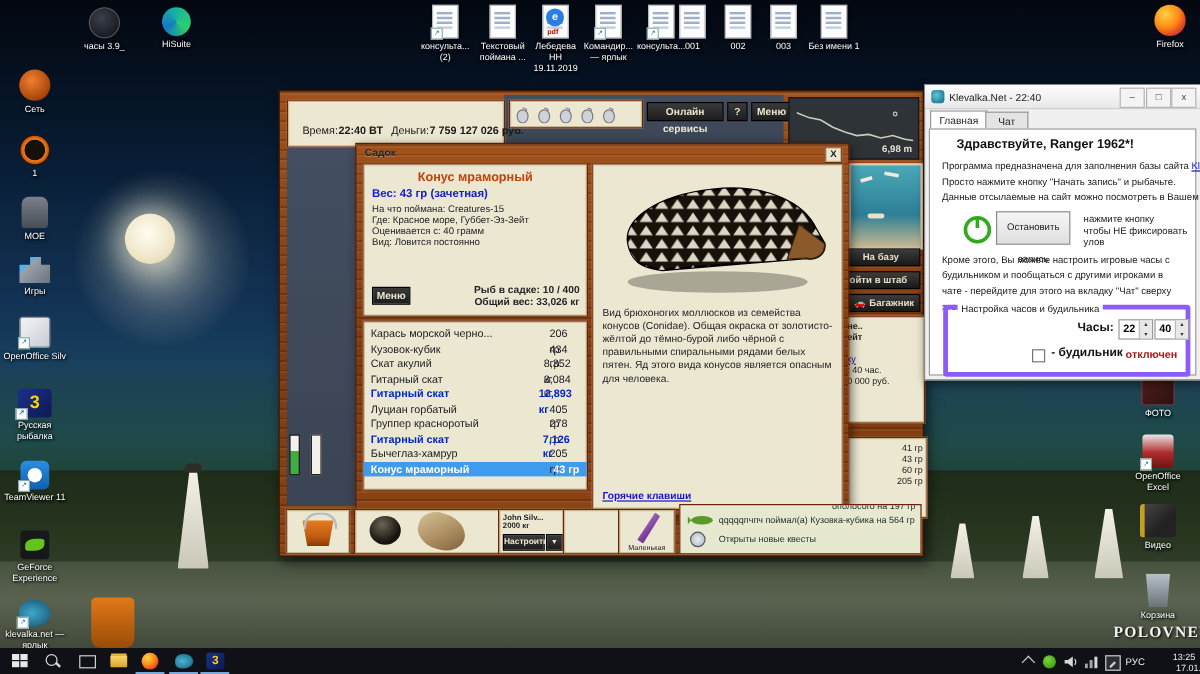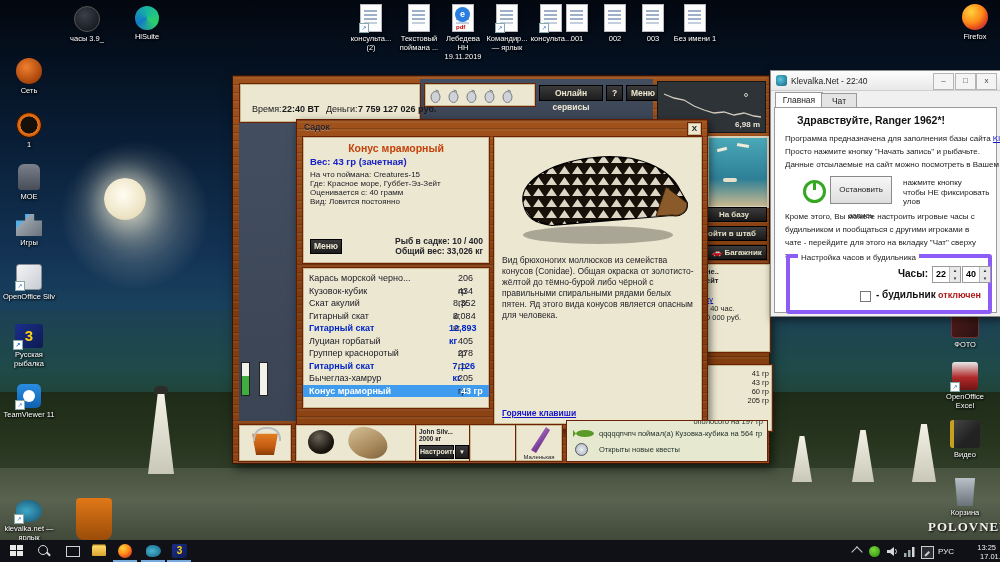--- a/index.html
+++ b/index.html
@@ -159,20 +159,26 @@
     <div class="glyph" style="width:28px;height:24px;background:linear-gradient(135deg,#1b2f8c,#0d1a52);border-radius:3px;color:#ffd012;font-weight:bold;font-size:15px;line-height:24px;text-align:center;position:relative;"><span>3</span><span class="shortcut">↗</span></div>
     <div class="dlabel">Русская рыбалка</div>
   </div>
   <div class="abs dicon" style="left:2px;top:384px;">
     <div class="glyph" style="width:24px;height:24px;background:linear-gradient(180deg,#2a8de0,#1060b0);border-radius:5px;position:relative;">
         <div style="position:absolute;inset:6px;background:#fff;border-radius:50%;"></div>
         <span class="shortcut">↗</span>
       </div>
     <div class="dlabel">TeamViewer 11</div>
   </div>
+  <div class="abs dicon" style="left:2px;top:442px;">
+    <div class="glyph" style="width:24px;height:24px;background:#16181a;border-radius:3px;position:relative;">
+        <div style="position:absolute;inset:7px 4px;background:#63c41e;border-radius:50% 20%;"></div>
+      </div>
+    <div class="dlabel">GeForce Experience</div>
+  </div>
   <div class="abs dicon" style="left:2px;top:500px;">
     <div class="glyph" style="width:26px;height:22px;background:radial-gradient(ellipse at 40% 50%,#3fa8c8,#14506e);border-radius:50% 60% 60% 40%;position:relative;">
         <span class="shortcut">↗</span>
       </div>
     <div class="dlabel">klevalka.net — ярлык</div>
   </div>
 
   <div class="abs dicon" style="left:938px;top:306px;">
     <div class="glyph" style="width:26px;height:30px;background:linear-gradient(135deg,#5a1e1e,#2a1212);border-radius:3px;border:1px solid #733;"></div>
     <div class="dlabel">ФОТО</div>

